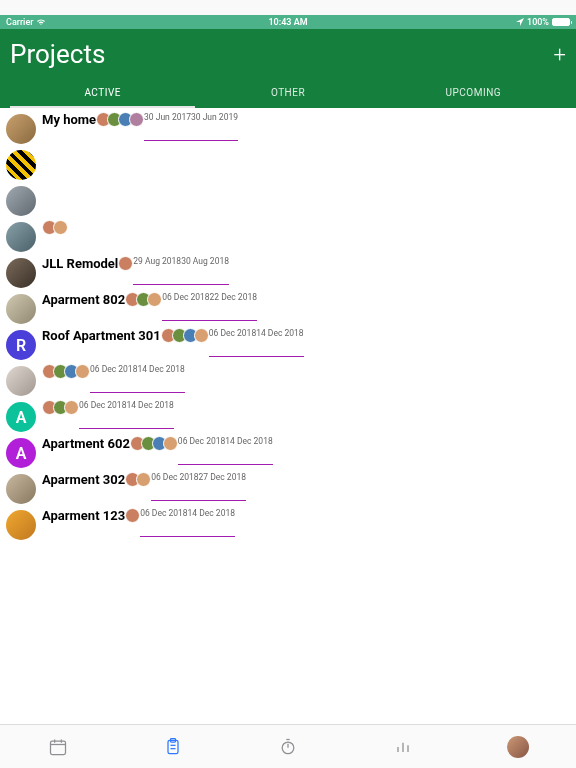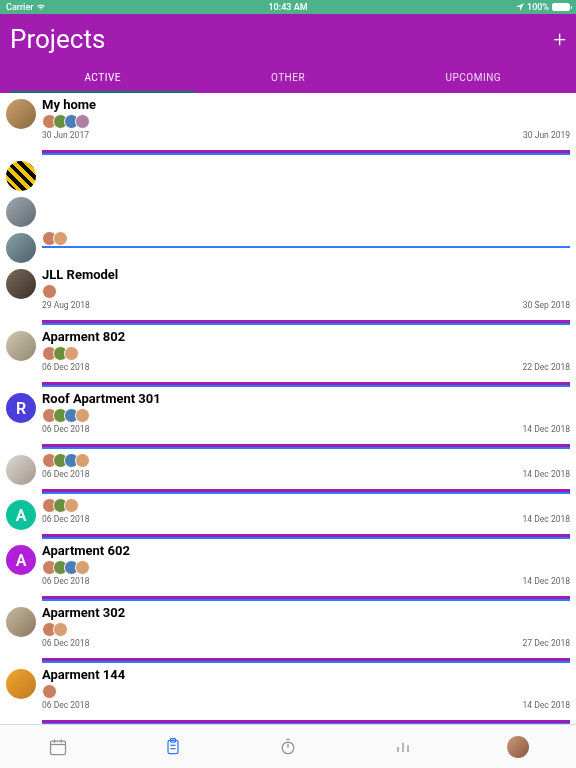--- a/index.html
+++ b/index.html
@@ -1,38 +1,38 @@
 <!DOCTYPE html>
 <html><head>
 <meta charset="utf-8">
 <style>
 * { margin: 0; padding: 0; box-sizing: border-box; font-family: -apple-system, BlinkMacSystemFont, "Segoe UI", Roboto, sans-serif; }
 body { width: 576px; height: 768px; overflow: hidden; background: #f9f9f9; display: flex; flex-direction: column; }
-.status-bar { height: 14px; background: #4bb28a; display: flex; align-items: center; justify-content: space-between; padding: 0 6px; color: #fff; font-size: 9px; font-weight: 500; }
+.status-bar { height: 14px; background: #4bb28a; display: flex; align-items: center; justify-content: space-between; padding: 0 6px; color: #fff; font-size: 9px; font-weight: 500; margin-top: 15px; }
 .status-left { display: flex; align-items: center; gap: 3px; }
 .status-center { position: absolute; left: 50%; transform: translateX(-50%); font-weight: 600; }
 .status-right { display: flex; align-items: center; gap: 3px; }
 .battery-icon { width: 18px; height: 8px; border: 1px solid #fff; border-radius: 2px; position: relative; background: #fff; }
 .battery-icon::after { content: ""; position: absolute; right: -3px; top: 2px; width: 1.5px; height: 3px; background: #fff; border-radius: 0 1px 1px 0; }
-.header { background: #a21caf; color: #fff; padding: 6px 10px 0 10px; }
+.header { background: #15803d; color: #fff; padding: 6px 10px 0 10px; }
 .header-top { display: flex; justify-content: space-between; align-items: center; padding: 4px 0 10px; }
 .header-title { font-size: 26px; font-weight: 400; }
 .add-btn { font-size: 22px; font-weight: 300; cursor: pointer; }
 .tabs { display: flex; font-size: 10px; letter-spacing: .5px; color: rgba(255,255,255,.85); }
 .tab { flex: 1; text-align: center; padding: 8px 0; border-bottom: 2px solid transparent; cursor: pointer; }
-.tab.active { border-bottom: 2px solid #0f766e; color: #fff; }
+.tab.active { border-bottom: 2px solid #e5e5e5; color: #fff; }
 .project-list { flex: 1; overflow-y: auto; background: #fff; }
 .project { display: flex; align-items: flex-start; padding: 4px 6px 0 6px; cursor: pointer; gap: 6px; }
 .thumb { width: 30px; height: 30px; border-radius: 50%; flex-shrink: 0; margin-top: 2px; background-size: cover; background-position: center; display: flex; align-items: center; justify-content: center; color: #fff; font-size: 16px; font-weight: 600; }
-.proj-body { flex: 1; min-width: 0; display: flex; flex-direction: column; }
+.proj-body { flex: 1; min-width: 0; display: flex; flex-direction: row; }
 .proj-title { font-size: 13px; font-weight: 700; color: #000; margin-bottom: 2px; }
 .avatars { display: flex; margin-bottom: 1px; }
 .av { width: 15px; height: 15px; border-radius: 50%; margin-left: -4px; border: 1px solid #fff; background-size: cover; }
 .av:first-child { margin-left: 0; }
-.dates-row { display: flex; justify-content: space-between; align-items: flex-end; font-size: 8.5px; color: #666; padding-bottom: 10px; border-bottom: 4px solid #a21caf; }
+.dates-row { display: flex; justify-content: space-between; align-items: flex-end; font-size: 8.5px; color: #666; padding-bottom: 18px; border-bottom: 1px solid #a21caf; }
 .progress-wrap { height: 2px; background: #ddd; margin-top: -1px; }
 .progress-bar { height: 100%; background: #2f78ff; }
 .tabbar { height: 44px; border-top: 1px solid #ddd; background: #fafafa; display: flex; align-items: center; justify-content: space-around; }
 .tabbar-item { width: 24px; height: 24px; display: flex; align-items: center; justify-content: center; cursor: pointer; }
 .tabbar svg { width: 20px; height: 20px; }
 .avatar-nav { width: 22px; height: 22px; border-radius: 50%; background: linear-gradient(135deg,#c97,#854); }
 </style>
 </head>
 <body>
 
@@ -105,21 +105,21 @@
     </div>
     <div class="project">
       <div class="thumb" style="background: linear-gradient(135deg, rgb(122, 106, 90), rgb(58, 48, 40));"></div>
       <div class="proj-body">
         <div class="proj-title">JLL Remodel</div>
         <div class="avatars">
           <div class="av" style="background: rgb(201, 127, 96);"></div>
         </div>
         <div class="dates-row">
           <span>29 Aug 2018</span>
-          <span>30 Sep 2018</span>
+          <span>30 Aug 2018</span>
         </div>
         <div class="progress-wrap">
           <div class="progress-bar" style="width: 100%;"></div>
         </div>
       </div>
     </div>
     <div class="project">
       <div class="thumb" style="background: linear-gradient(135deg, rgb(208, 200, 176), rgb(144, 136, 112));"></div>
       <div class="proj-body">
         <div class="proj-title">Aparment 802</div>
@@ -223,21 +223,21 @@
           <span>27 Dec 2018</span>
         </div>
         <div class="progress-wrap">
           <div class="progress-bar" style="width: 100%;"></div>
         </div>
       </div>
     </div>
     <div class="project">
       <div class="thumb" style="background: linear-gradient(135deg, rgb(240, 168, 48), rgb(192, 120, 32));"></div>
       <div class="proj-body">
-        <div class="proj-title">Aparment 144</div>
+        <div class="proj-title">Aparment 123</div>
         <div class="avatars">
           <div class="av" style="background: rgb(201, 127, 96);"></div>
         </div>
         <div class="dates-row">
           <span>06 Dec 2018</span>
           <span>14 Dec 2018</span>
         </div>
         <div class="progress-wrap">
           <div class="progress-bar" style="width: 100%;"></div>
         </div>

